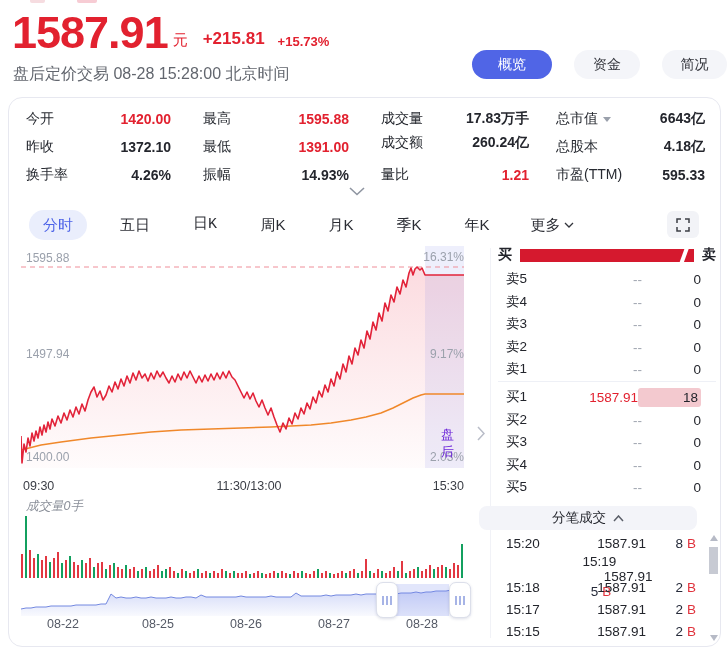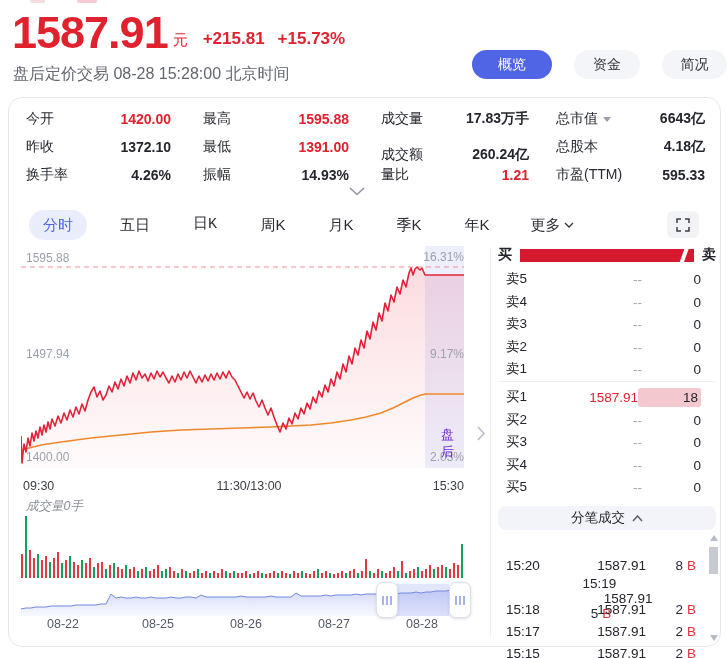--- a/index.html
+++ b/index.html
@@ -3,21 +3,21 @@
 <meta charset="utf-8">
 <style>
   html,body{margin:0;padding:0;background:#fff;}
   body{width:727px;height:658px;position:relative;font-family:"Liberation Sans","DejaVu Sans",sans-serif;overflow:hidden;}
   .strip{position:absolute;top:0;height:3px;border-radius:0 0 2px 2px;}
   
   .price-head{position:absolute;left:12px;top:8px;display:flex;align-items:flex-end;}
   .big-price{font-size:45px;font-weight:700;color:#e2212f;letter-spacing:-1px;line-height:50px;}
   .cur{font-size:15px;color:#e2212f;margin:0 0 8px 5px;}
   .chg{font-size:17px;font-weight:600;color:#e2212f;margin:0 0 9px 15px;}
-  .pct{font-size:17px;font-weight:600;color:#e2212f;margin:0 0 9px 13px;}
+  .pct{font-size:13px;font-weight:600;color:#e2212f;margin:0 0 9px 13px;}
   .subline{position:absolute;left:13px;top:64px;font-size:16px;color:#62666e;}
   .pill{position:absolute;top:50px;height:29px;line-height:29px;border-radius:15px;text-align:center;font-size:14px;background:#f4f5f9;color:#33353c;cursor:pointer;}
   .pill.active{background:#5065e6;color:#fff;}
   
   .card{position:absolute;left:8px;top:97px;width:711px;height:548px;border:1px solid #e7e8f0;border-radius:14px;background:#fff;}
   .stat-cell{position:absolute;display:flex;justify-content:space-between;align-items:center;height:26px;font-size:14px;}
   .stat-label{color:#272a31;display:flex;align-items:center;}
   .stat-value{font-weight:600;color:#24262d;}
   .stat-value.red{color:#e2212f;}
   .caret-down{width:0;height:0;border-left:4px solid transparent;border-right:4px solid transparent;border-top:5px solid #9aa0ab;margin-left:5px;display:inline-block;}
@@ -42,22 +42,22 @@
   .ob-bar-notch{position:absolute;right:8px;top:-2px;width:4px;height:18px;background:#fff;transform:rotate(20deg);}
   .ob-row{position:absolute;left:489px;width:218px;height:22px;display:flex;align-items:center;font-size:13.5px;color:#23252c;padding-right:15px;box-sizing:border-box;}
   .ob-label{width:50px;padding-left:8px;}
   .ob-price{width:86px;text-align:right;}
   .ob-price.gray{color:#a0a5b0;}
   .ob-price.red{color:#e2212f;}
   .ob-qty{flex:1;text-align:right;}
   .ob-qty .hl{display:inline-block;background:#f3c9cf;border-radius:3px;width:60px;line-height:19px;text-align:right;padding-right:3px;}
   .ob-div{position:absolute;left:489px;top:283px;width:218px;height:1px;background:#eef0f6;}
   
-  .trades-head{position:absolute;left:489px;top:408px;width:218px;height:24px;background:#f3f4f9;border-radius:8px;display:flex;align-items:center;justify-content:center;gap:7px;font-size:13.5px;color:#282a31;cursor:pointer;}
-  .tr-row{position:absolute;left:489px;width:211px;height:22px;display:flex;align-items:center;font-size:13.5px;color:#23252c;padding-left:8px;box-sizing:border-box;margin-top:22px;}
+  .trades-head{position:absolute;left:470px;top:408px;width:218px;height:24px;background:#f3f4f9;border-radius:8px;display:flex;align-items:center;justify-content:center;gap:7px;font-size:13.5px;color:#282a31;cursor:pointer;}
+  .tr-row{position:absolute;left:489px;width:211px;height:22px;display:flex;align-items:center;font-size:13.5px;color:#23252c;padding-left:8px;box-sizing:border-box;}
   .tr-time{width:50px;}
   .tr-price{width:90px;text-align:right;}
   .tr-qty{flex:1;text-align:right;padding-right:13px;}
   .tr-qty b{font-weight:400;color:#262b3a;}
   .tr-qty .side{color:#e0323c;margin-left:4px;}
   .sbar{position:absolute;left:700px;top:437px;width:9px;height:106px;}
   .sbar .up{position:absolute;top:0;left:1px;width:0;height:0;border-left:4px solid transparent;border-right:4px solid transparent;border-bottom:6px solid #b6bac6;cursor:pointer;}
   .sbar .down{position:absolute;bottom:0;left:1px;width:0;height:0;border-left:4px solid transparent;border-right:4px solid transparent;border-top:6px solid #b6bac6;cursor:pointer;}
   .sbar .thumb{position:absolute;top:12px;left:0;width:9px;height:27px;background:#c7cad3;cursor:pointer;}
 </style>
@@ -103,21 +103,21 @@
           <span class="stat-value">6643亿</span>
         </div>
         <div class="stat-cell" style="left: 17px; width: 145px; top: 36px;">
           <span class="stat-label">昨收</span>
           <span class="stat-value">1372.10</span>
         </div>
         <div class="stat-cell" style="left: 194px; width: 146px; top: 36px;">
           <span class="stat-label">最低</span>
           <span class="stat-value red">1391.00</span>
         </div>
-        <div class="stat-cell" style="left: 372px; width: 148px; top: 44px;">
+        <div class="stat-cell" style="left: 372px; width: 148px; top: 32px;">
           <span class="stat-label">成交额</span>
           <span class="stat-value">260.24亿</span>
         </div>
         <div class="stat-cell" style="left: 547px; width: 149px; top: 36px;">
           <span class="stat-label">总股本</span>
           <span class="stat-value">4.18亿</span>
         </div>
         <div class="stat-cell" style="left: 17px; width: 145px; top: 64px;">
           <span class="stat-label">换手率</span>
           <span class="stat-value">4.26%</span>

